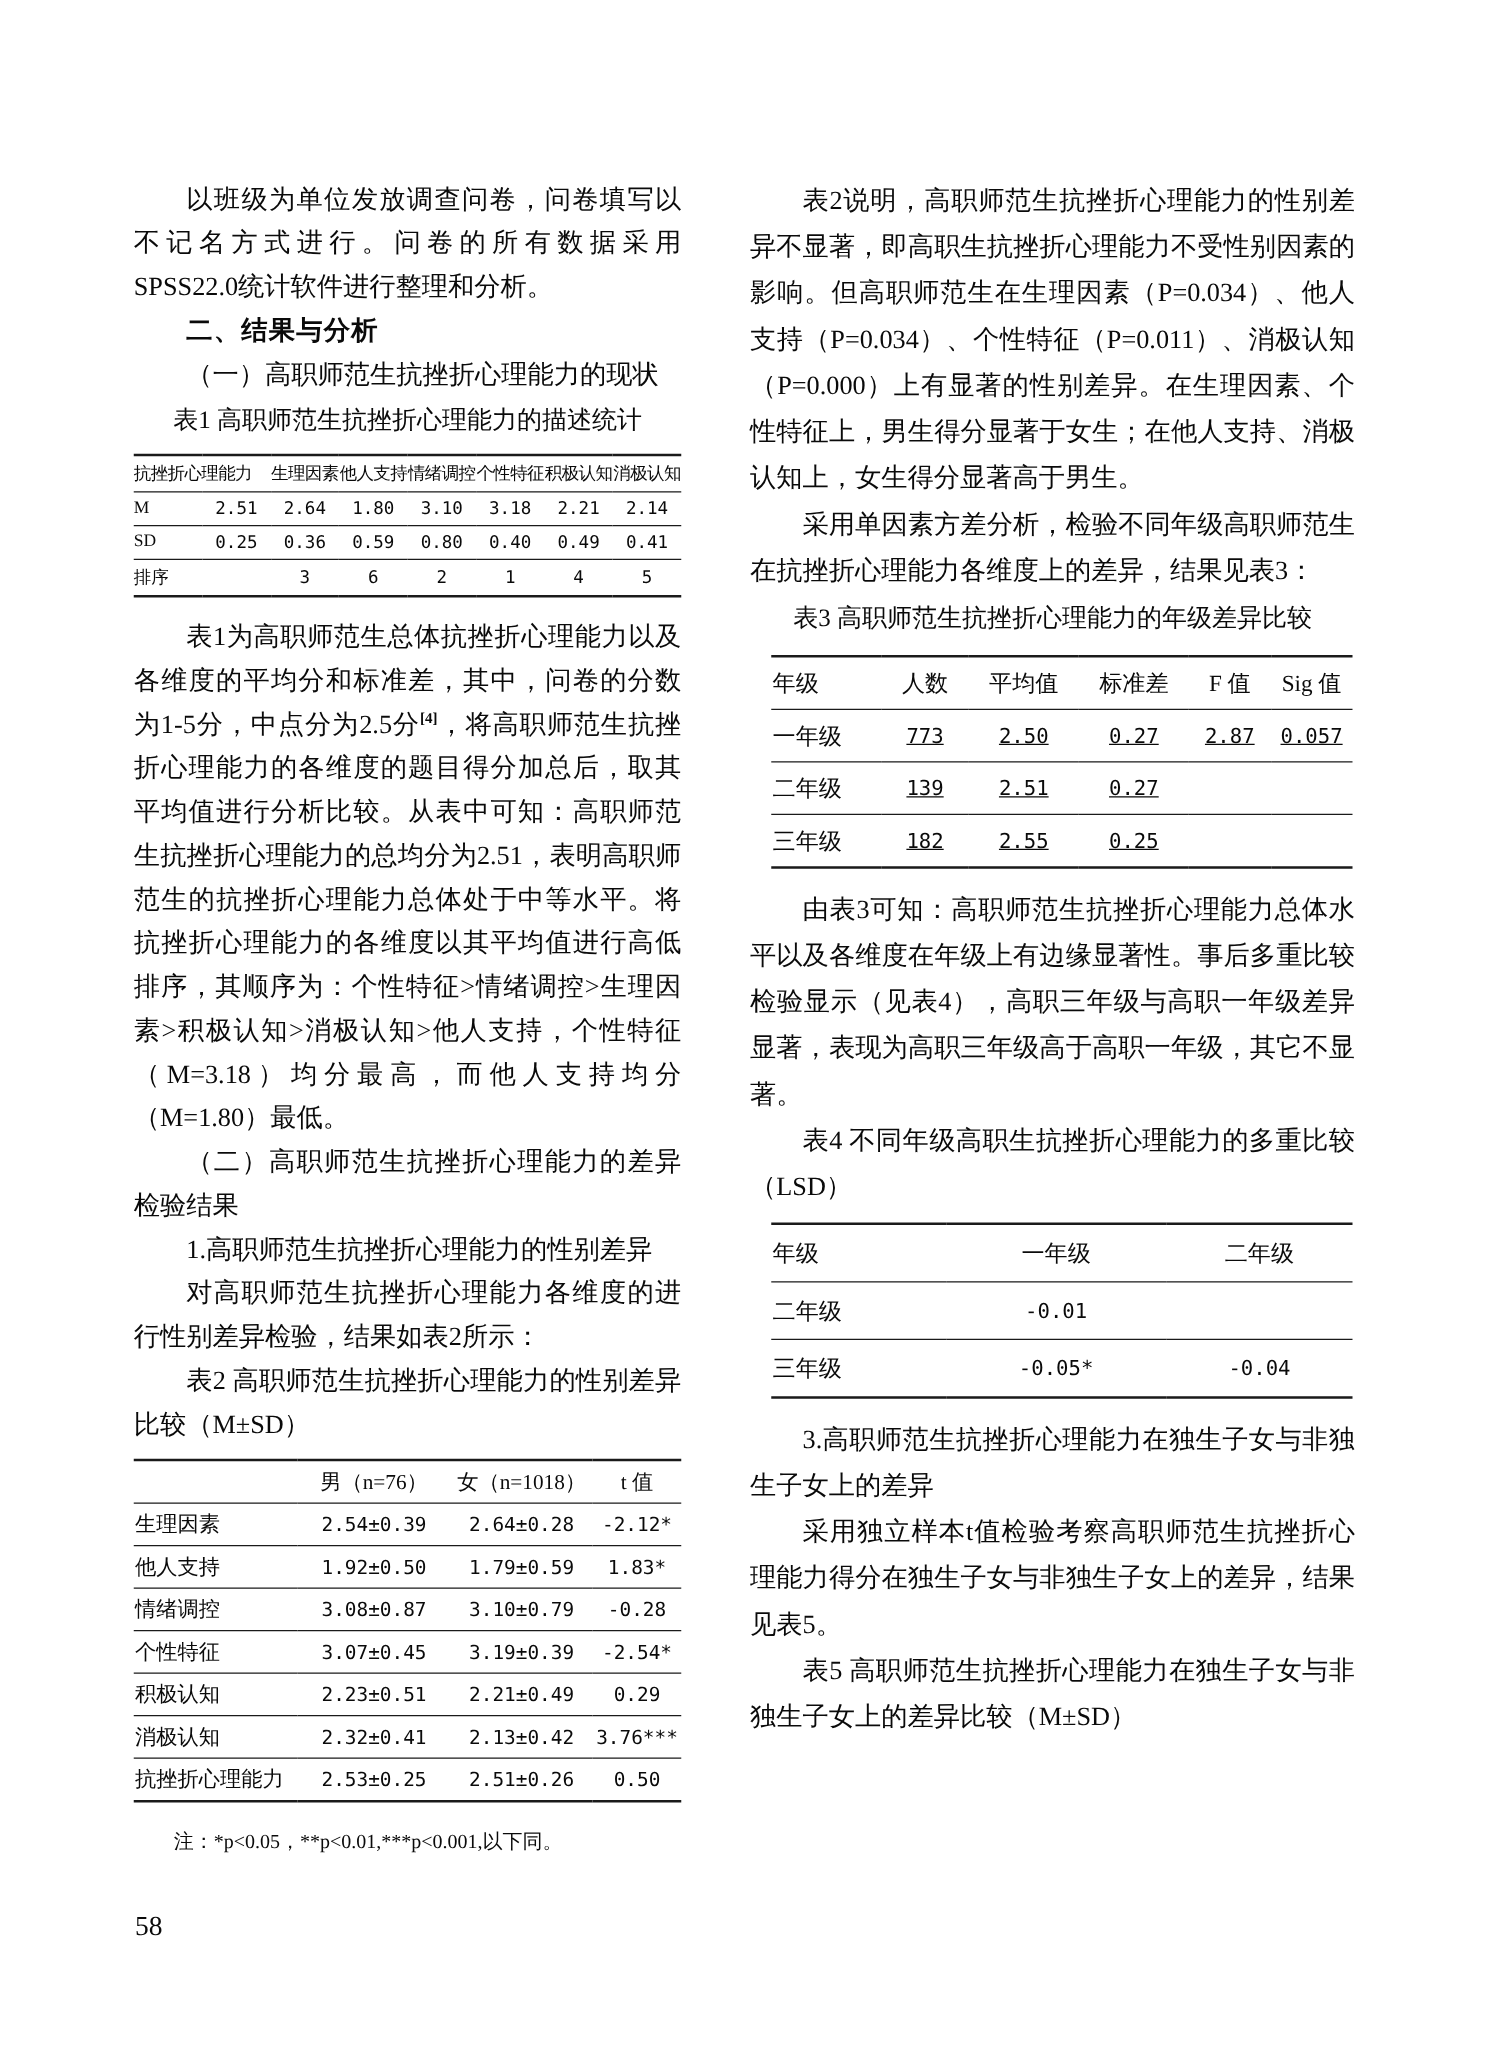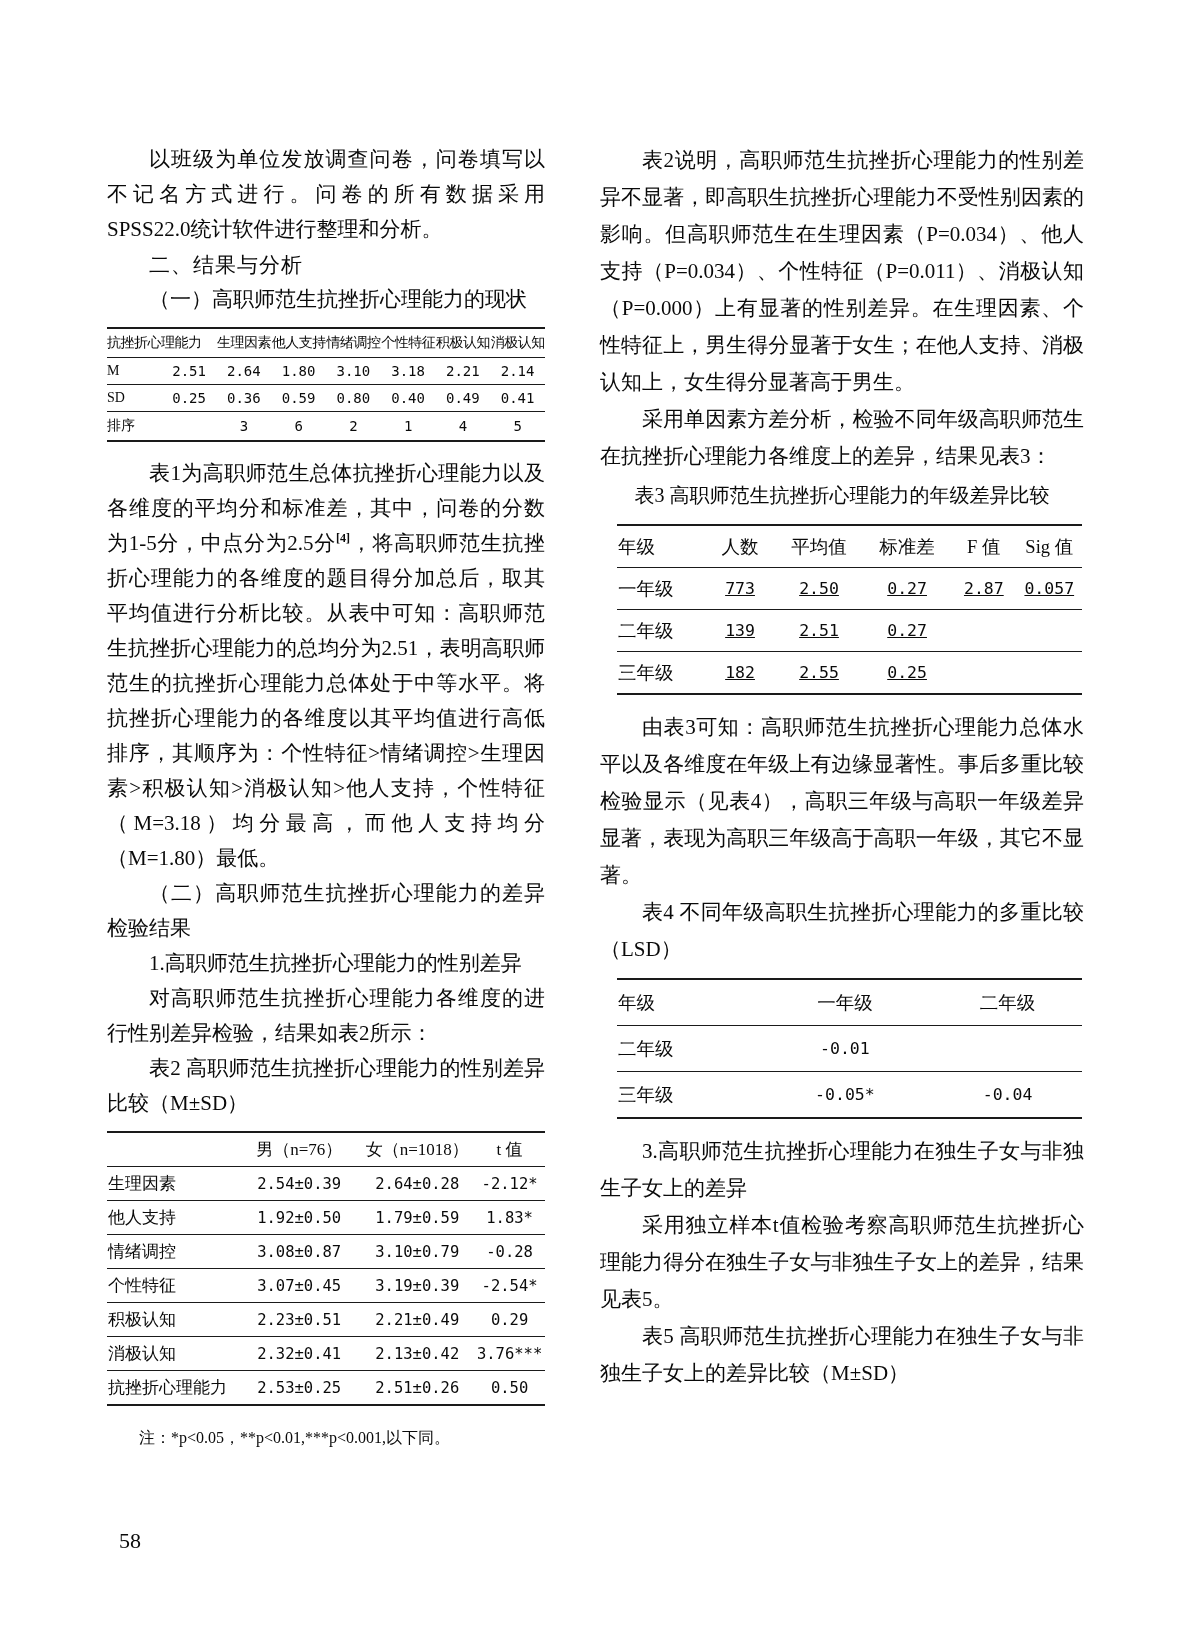--- a/index.html
+++ b/index.html
@@ -4,21 +4,21 @@
 <style>
   html,body{margin:0;padding:0;background:#ffffff;}
   body{width:1191px;height:1650px;overflow:hidden;position:relative;
        font-family:"Liberation Serif","DejaVu Serif",serif;color:#0a0a0a;}
   .page{position:absolute;inset:0;background:#ffffff;}
   .col{position:absolute;top:142px;text-align:justify;}
   .col-left{left:107px;width:438px;}
   .col-right{left:600px;width:484px;}
   p{margin:0;font-size:21px;line-height:35px;text-indent:2em;}
   .col-right p{line-height:37px;}
-  .h-bold{font-family:"Liberation Sans","DejaVu Sans",sans-serif;font-weight:400;letter-spacing:1px;}
+  .h-bold{font-family:"Liberation Sans","DejaVu Sans",sans-serif;font-weight:700;letter-spacing:1px;}
   .caption{text-align:center;text-indent:0;font-size:20px;line-height:34px;margin-top:2px;}
   .note{font-size:16px;margin-top:4px;}
   sup{font-size:12px;font-weight:700;line-height:0;}
 
   table{width:100%;border-collapse:collapse;table-layout:fixed;
         border-top:2.4px solid #1a1a1a;border-bottom:2.4px solid #1a1a1a;
         margin:10px 0 14px 0;}
   th,td{font-weight:400;padding:4px 2px;border-bottom:1.2px solid #1a1a1a;
         text-align:center;white-space:nowrap;overflow:visible;}
   th:first-child,td:first-child{text-align:left;margin-left:32px;}
@@ -39,31 +39,32 @@
   .t3 th,.t3 td{padding:8px 1px;}
   .t3 td:not(:first-child){font-size:16.5px;text-decoration:underline;}
   .t3 th:nth-child(1){width:19%}.t3 th:nth-child(2){width:15%}
   .t3 th:nth-child(3){width:19%}.t3 th:nth-child(4){width:19%}
   .t3 th:nth-child(5){width:14%}.t3 th:nth-child(6){width:14%}
 
   .t4 th,.t4 td{padding:10px 1px;}
   .t4 td:not(:first-child){font-size:16.5px;}
   .t4 th:nth-child(1){width:30%}.t4 th:nth-child(2){width:38%}.t4 th:nth-child(3){width:32%}
 
-  .page-number{position:absolute;left:119px;top:1528px;font-size:22px;}
+  .page-number{position:absolute;left:108px;top:1528px;font-size:22px;}
 </style>
 </head>
 <body>
 
 <div class="page">
 
   <div class="col col-left">
     <p>以班级为单位发放调查问卷，问卷填写以不记名方式进行。问卷的所有数据采用SPSS22.0统计软件进行整理和分析。</p>
     <p class="h-bold">二、结果与分析</p>
     <p>（一）高职师范生抗挫折心理能力的现状</p>
+    <p class="caption">表1 高职师范生抗挫折心理能力的描述统计</p>
     <table class="t1">
         <thead>
           <tr>
             <th colspan="2">抗挫折心理能力</th>
             <th>生理因素</th>
             <th>他人支持</th>
             <th>情绪调控</th>
             <th>个性特征</th>
             <th>积极认知</th>
             <th>消极认知</th>

